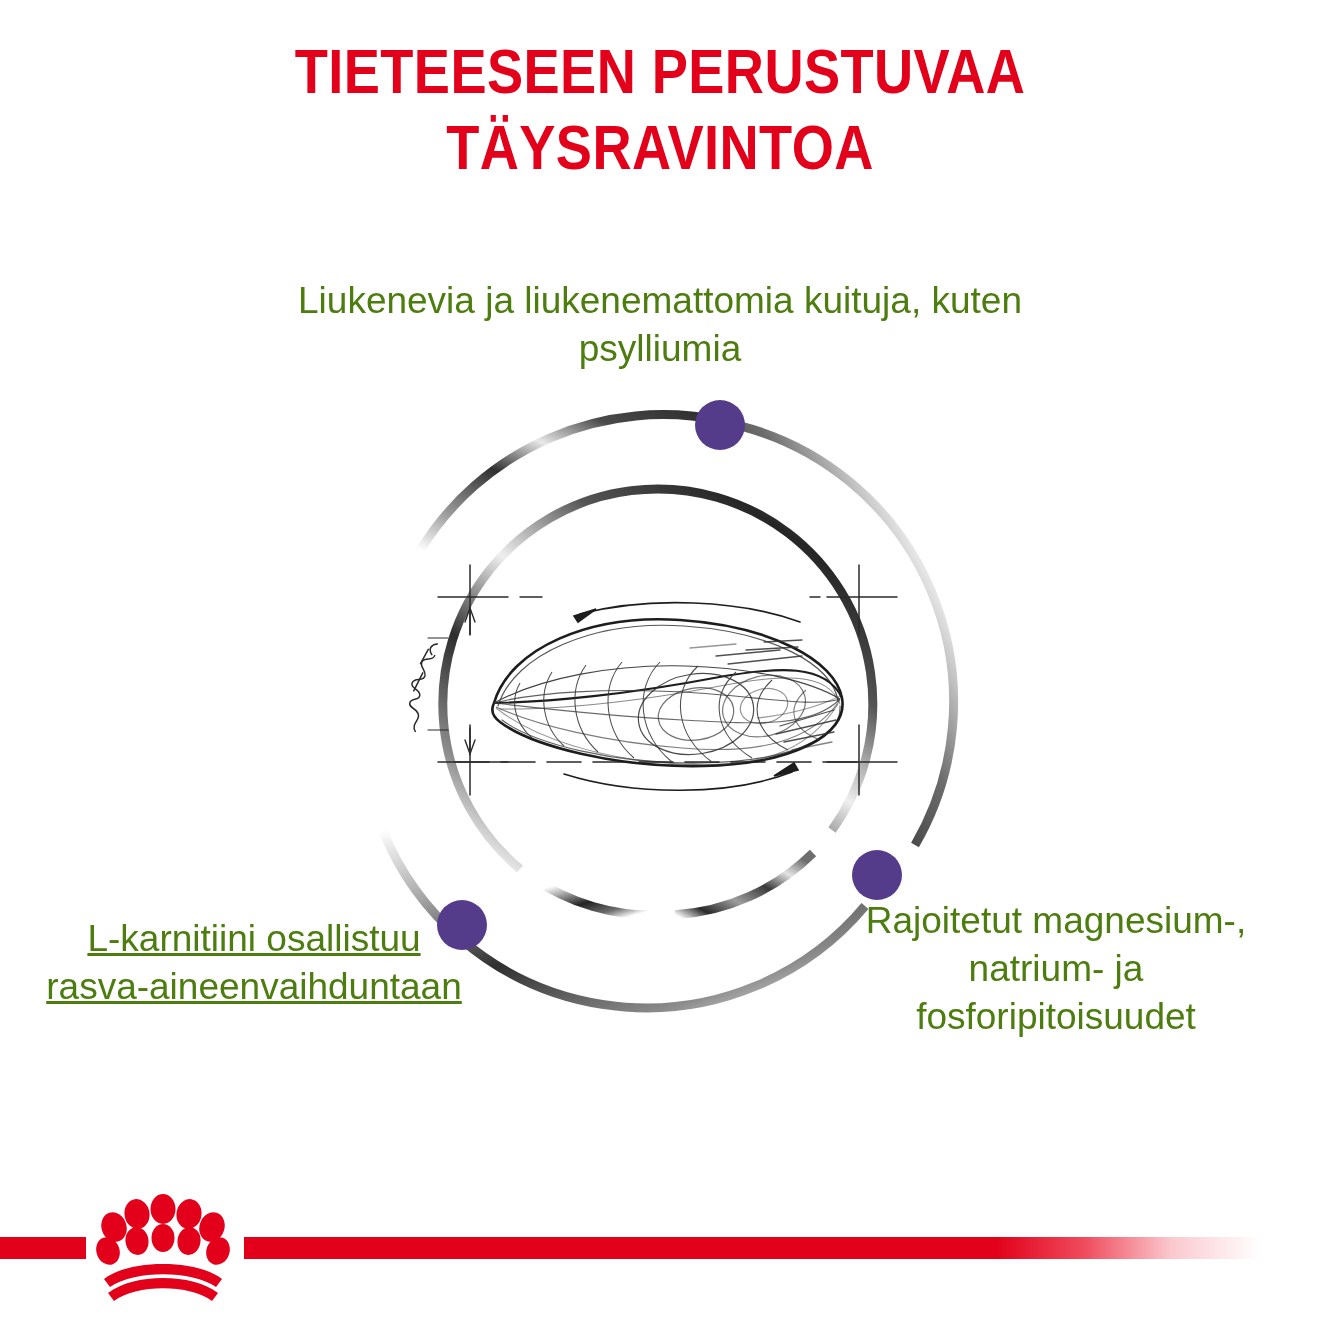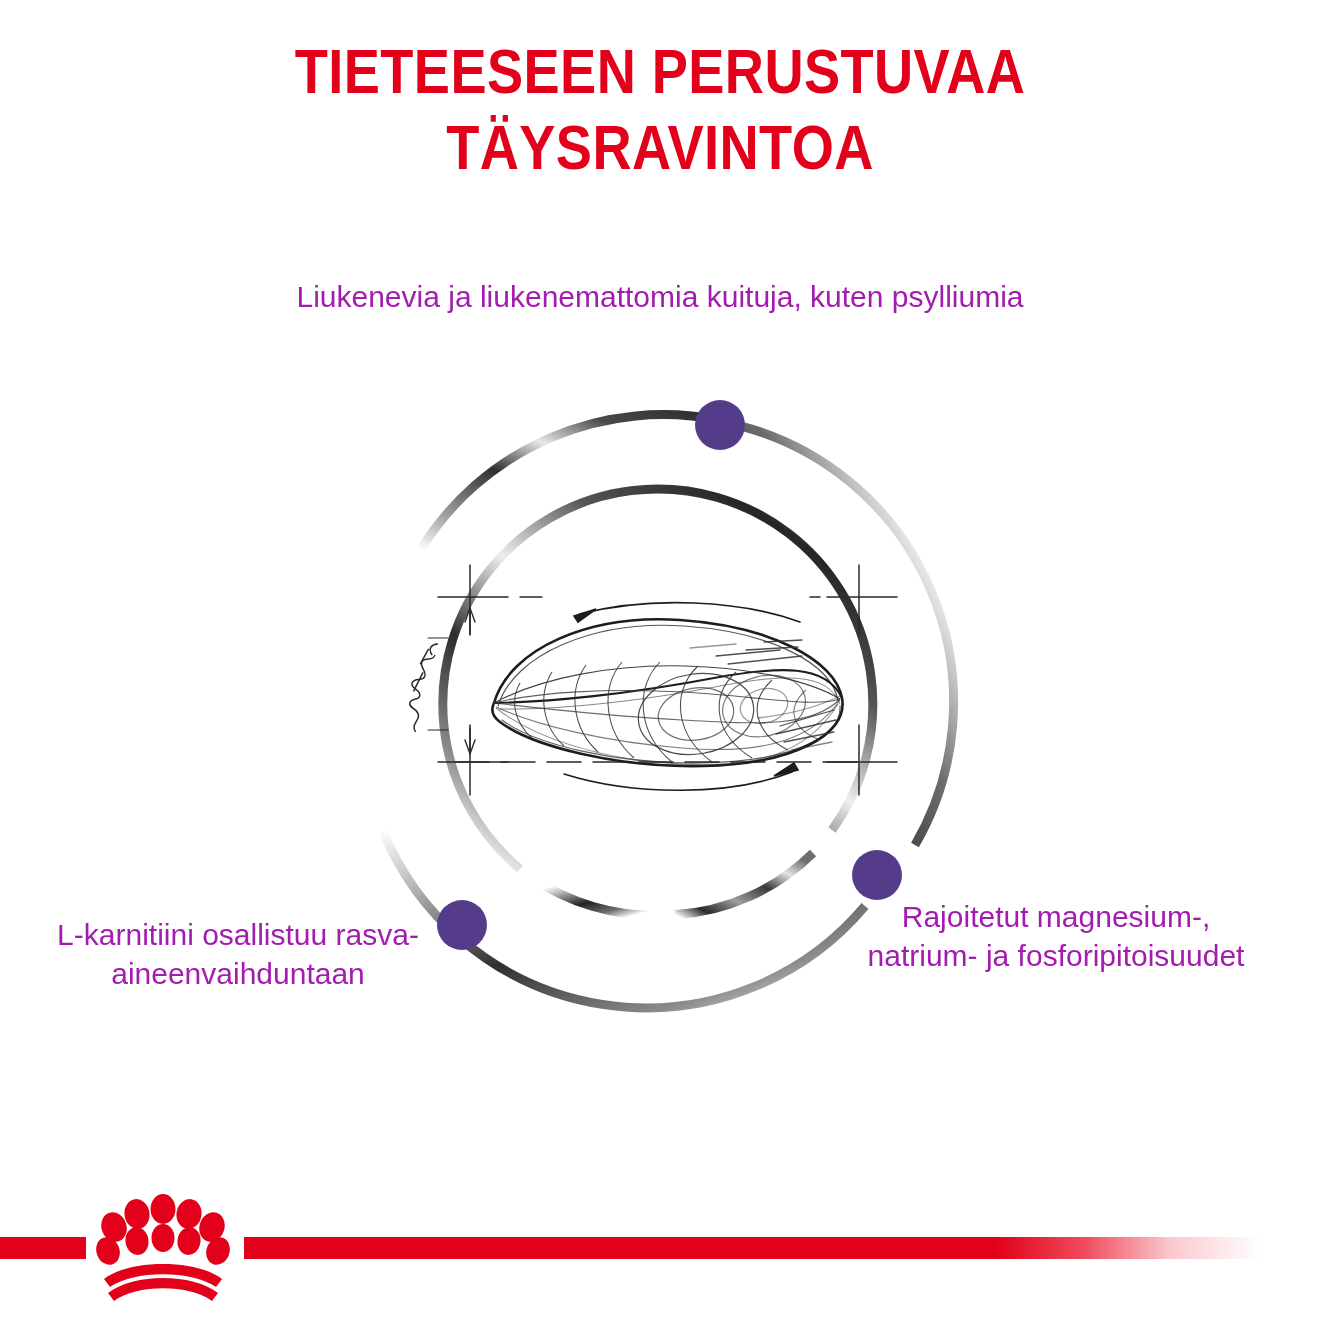--- a/index.html
+++ b/index.html
@@ -26,30 +26,30 @@
     line-height:1.20;
     letter-spacing:0.5px;
     transform:scaleX(0.86);
     transform-origin:50% 0;
     white-space:pre-line;
   }
 
   
   .label{
     position:absolute;
-    color:#a21caf;
+    color:#4d7c0f;
     font-family:"Liberation Sans", sans-serif;
     font-weight:400;
-    font-size:30px;
+    font-size:37px;
     line-height:1.30;
     text-align:center;
     white-space:pre-line;
   }
   .label-top{ left:260px; top:277px; width:800px; }
-  .label-left{ left:28px; top:915px; width:420px; }
+  .label-left{ left:44px; top:915px; width:420px;text-decoration:underline; }
   .label-right{ left:856px; top:897px; width:400px; }
 
   
   .graphic{position:absolute;left:345px;top:375px;width:630px;height:650px;}
   .graphic svg{display:block;width:630px;height:650px;overflow:visible;}
 
   
   .footer{position:absolute;left:0;top:1180px;width:1320px;height:140px;}
   .footer-bar{
     position:absolute;left:0;top:57px;width:1260px;height:22px;

